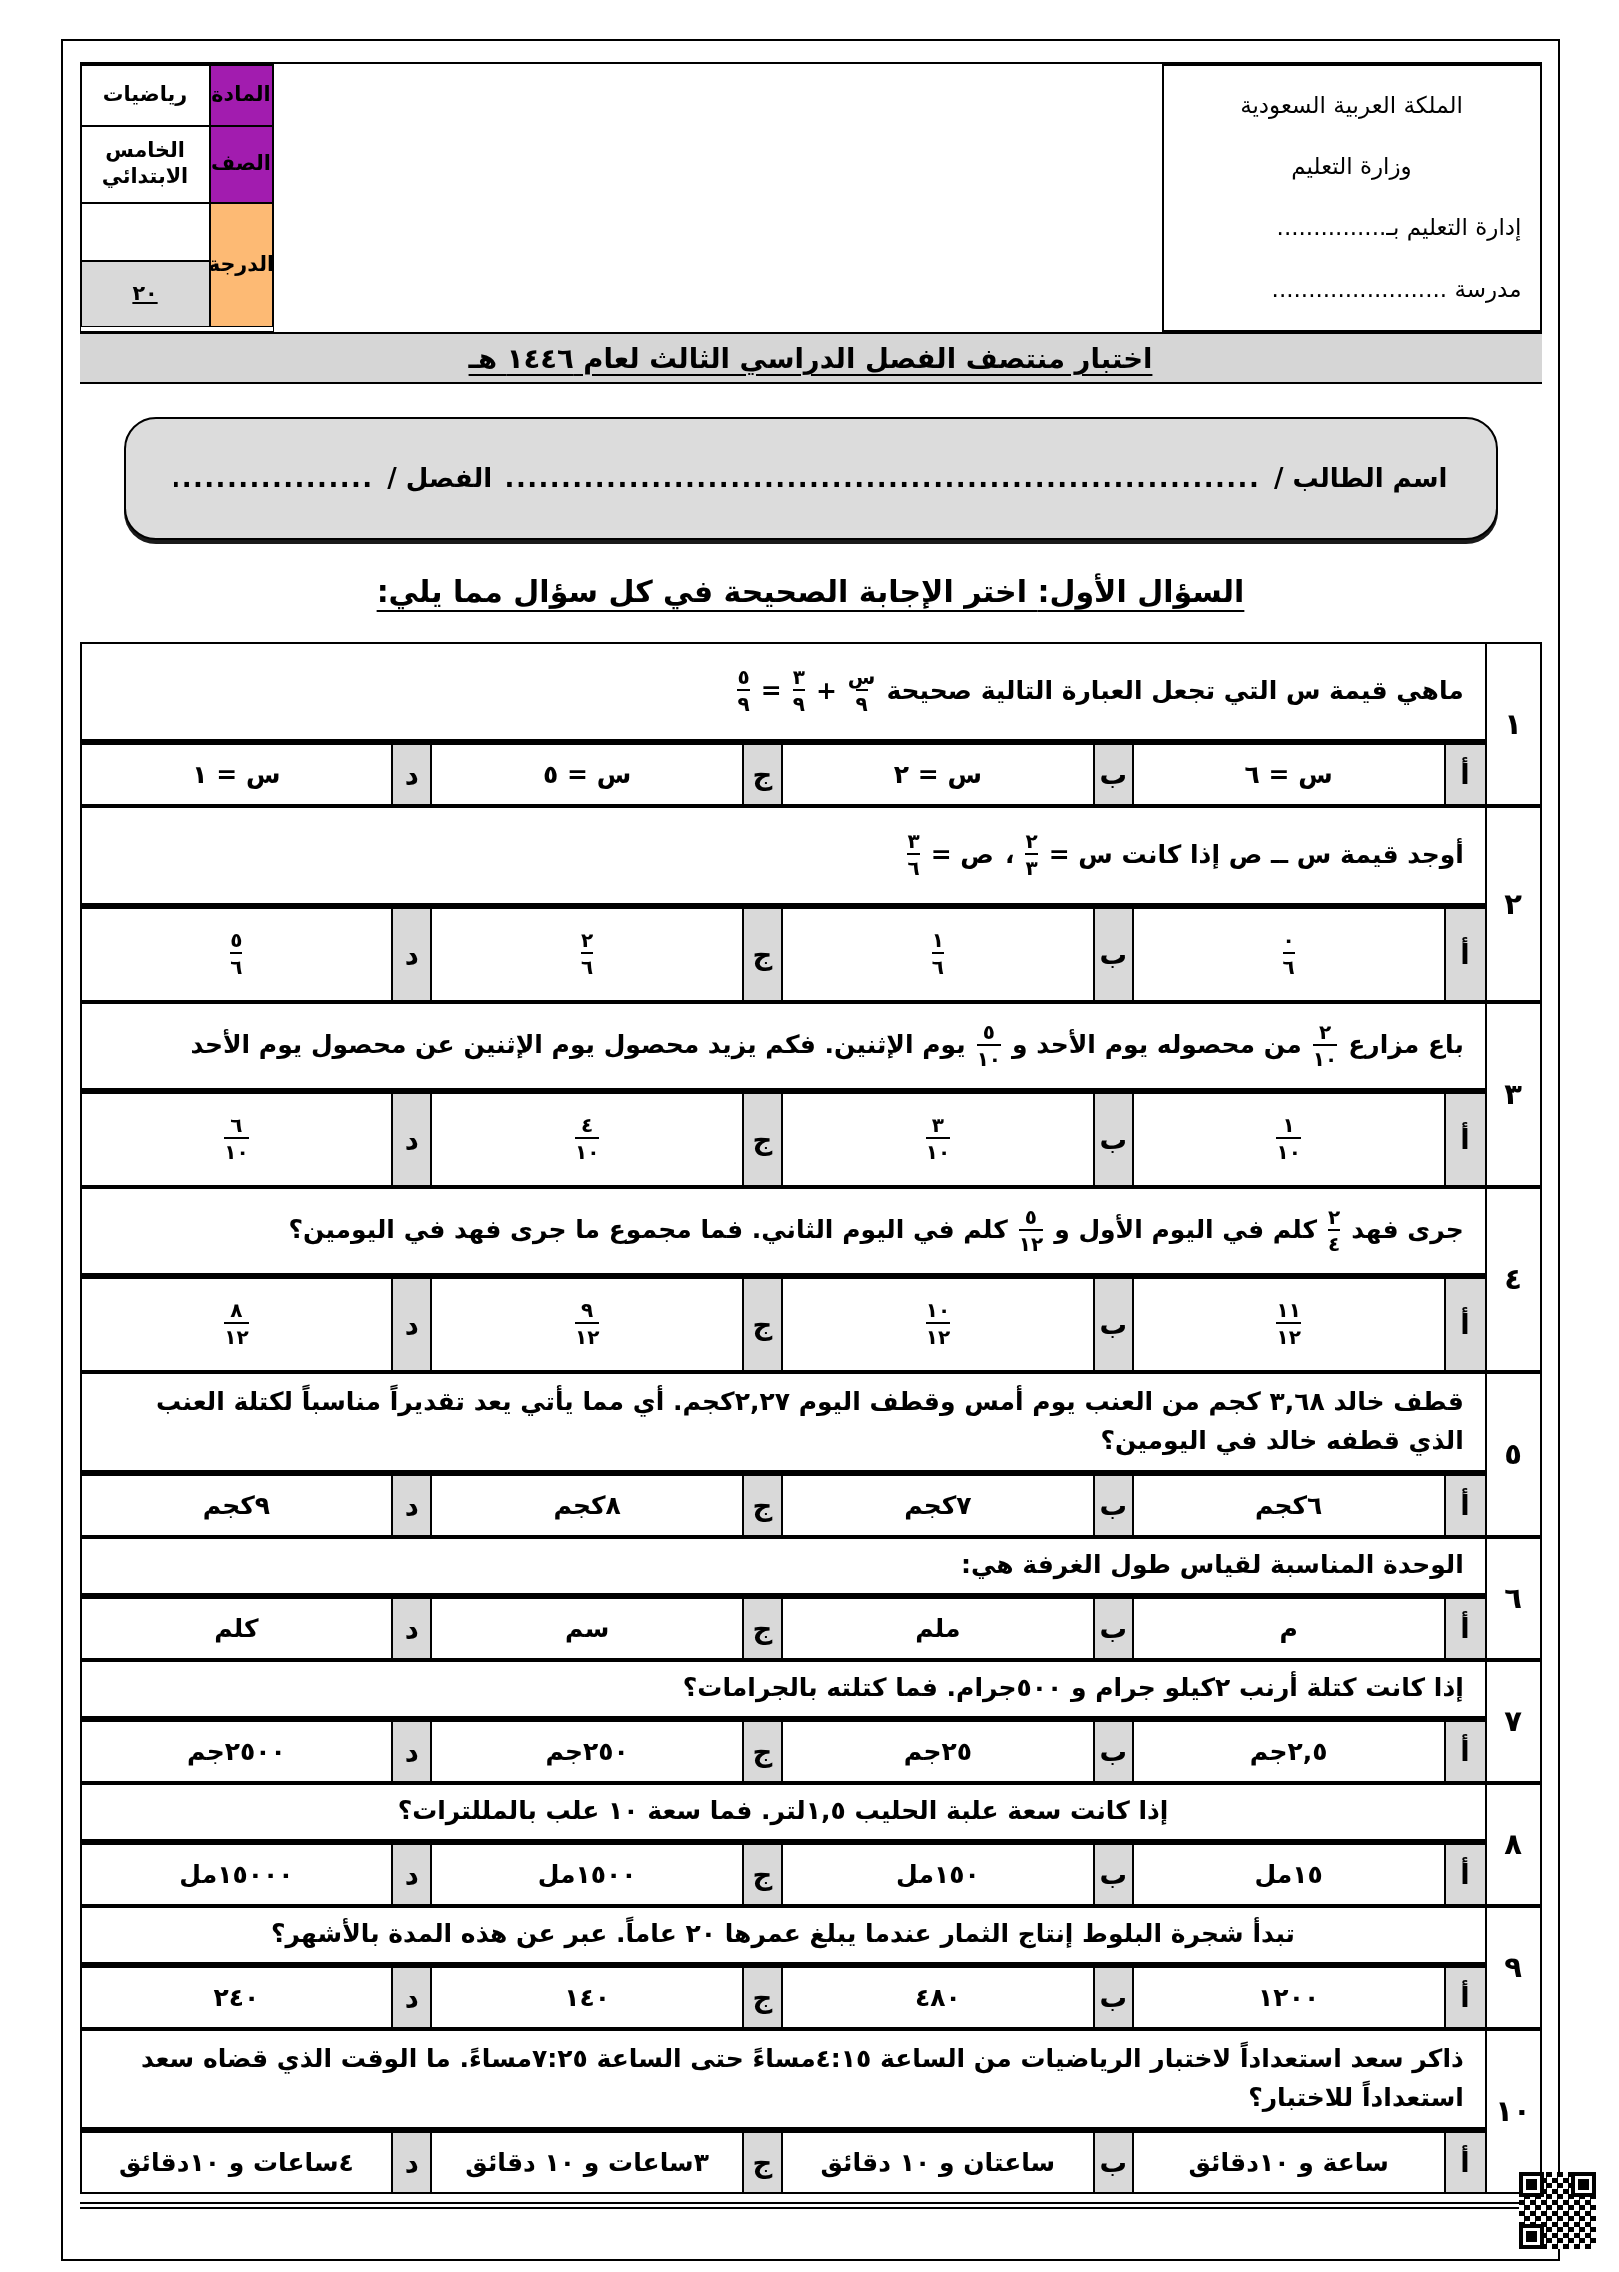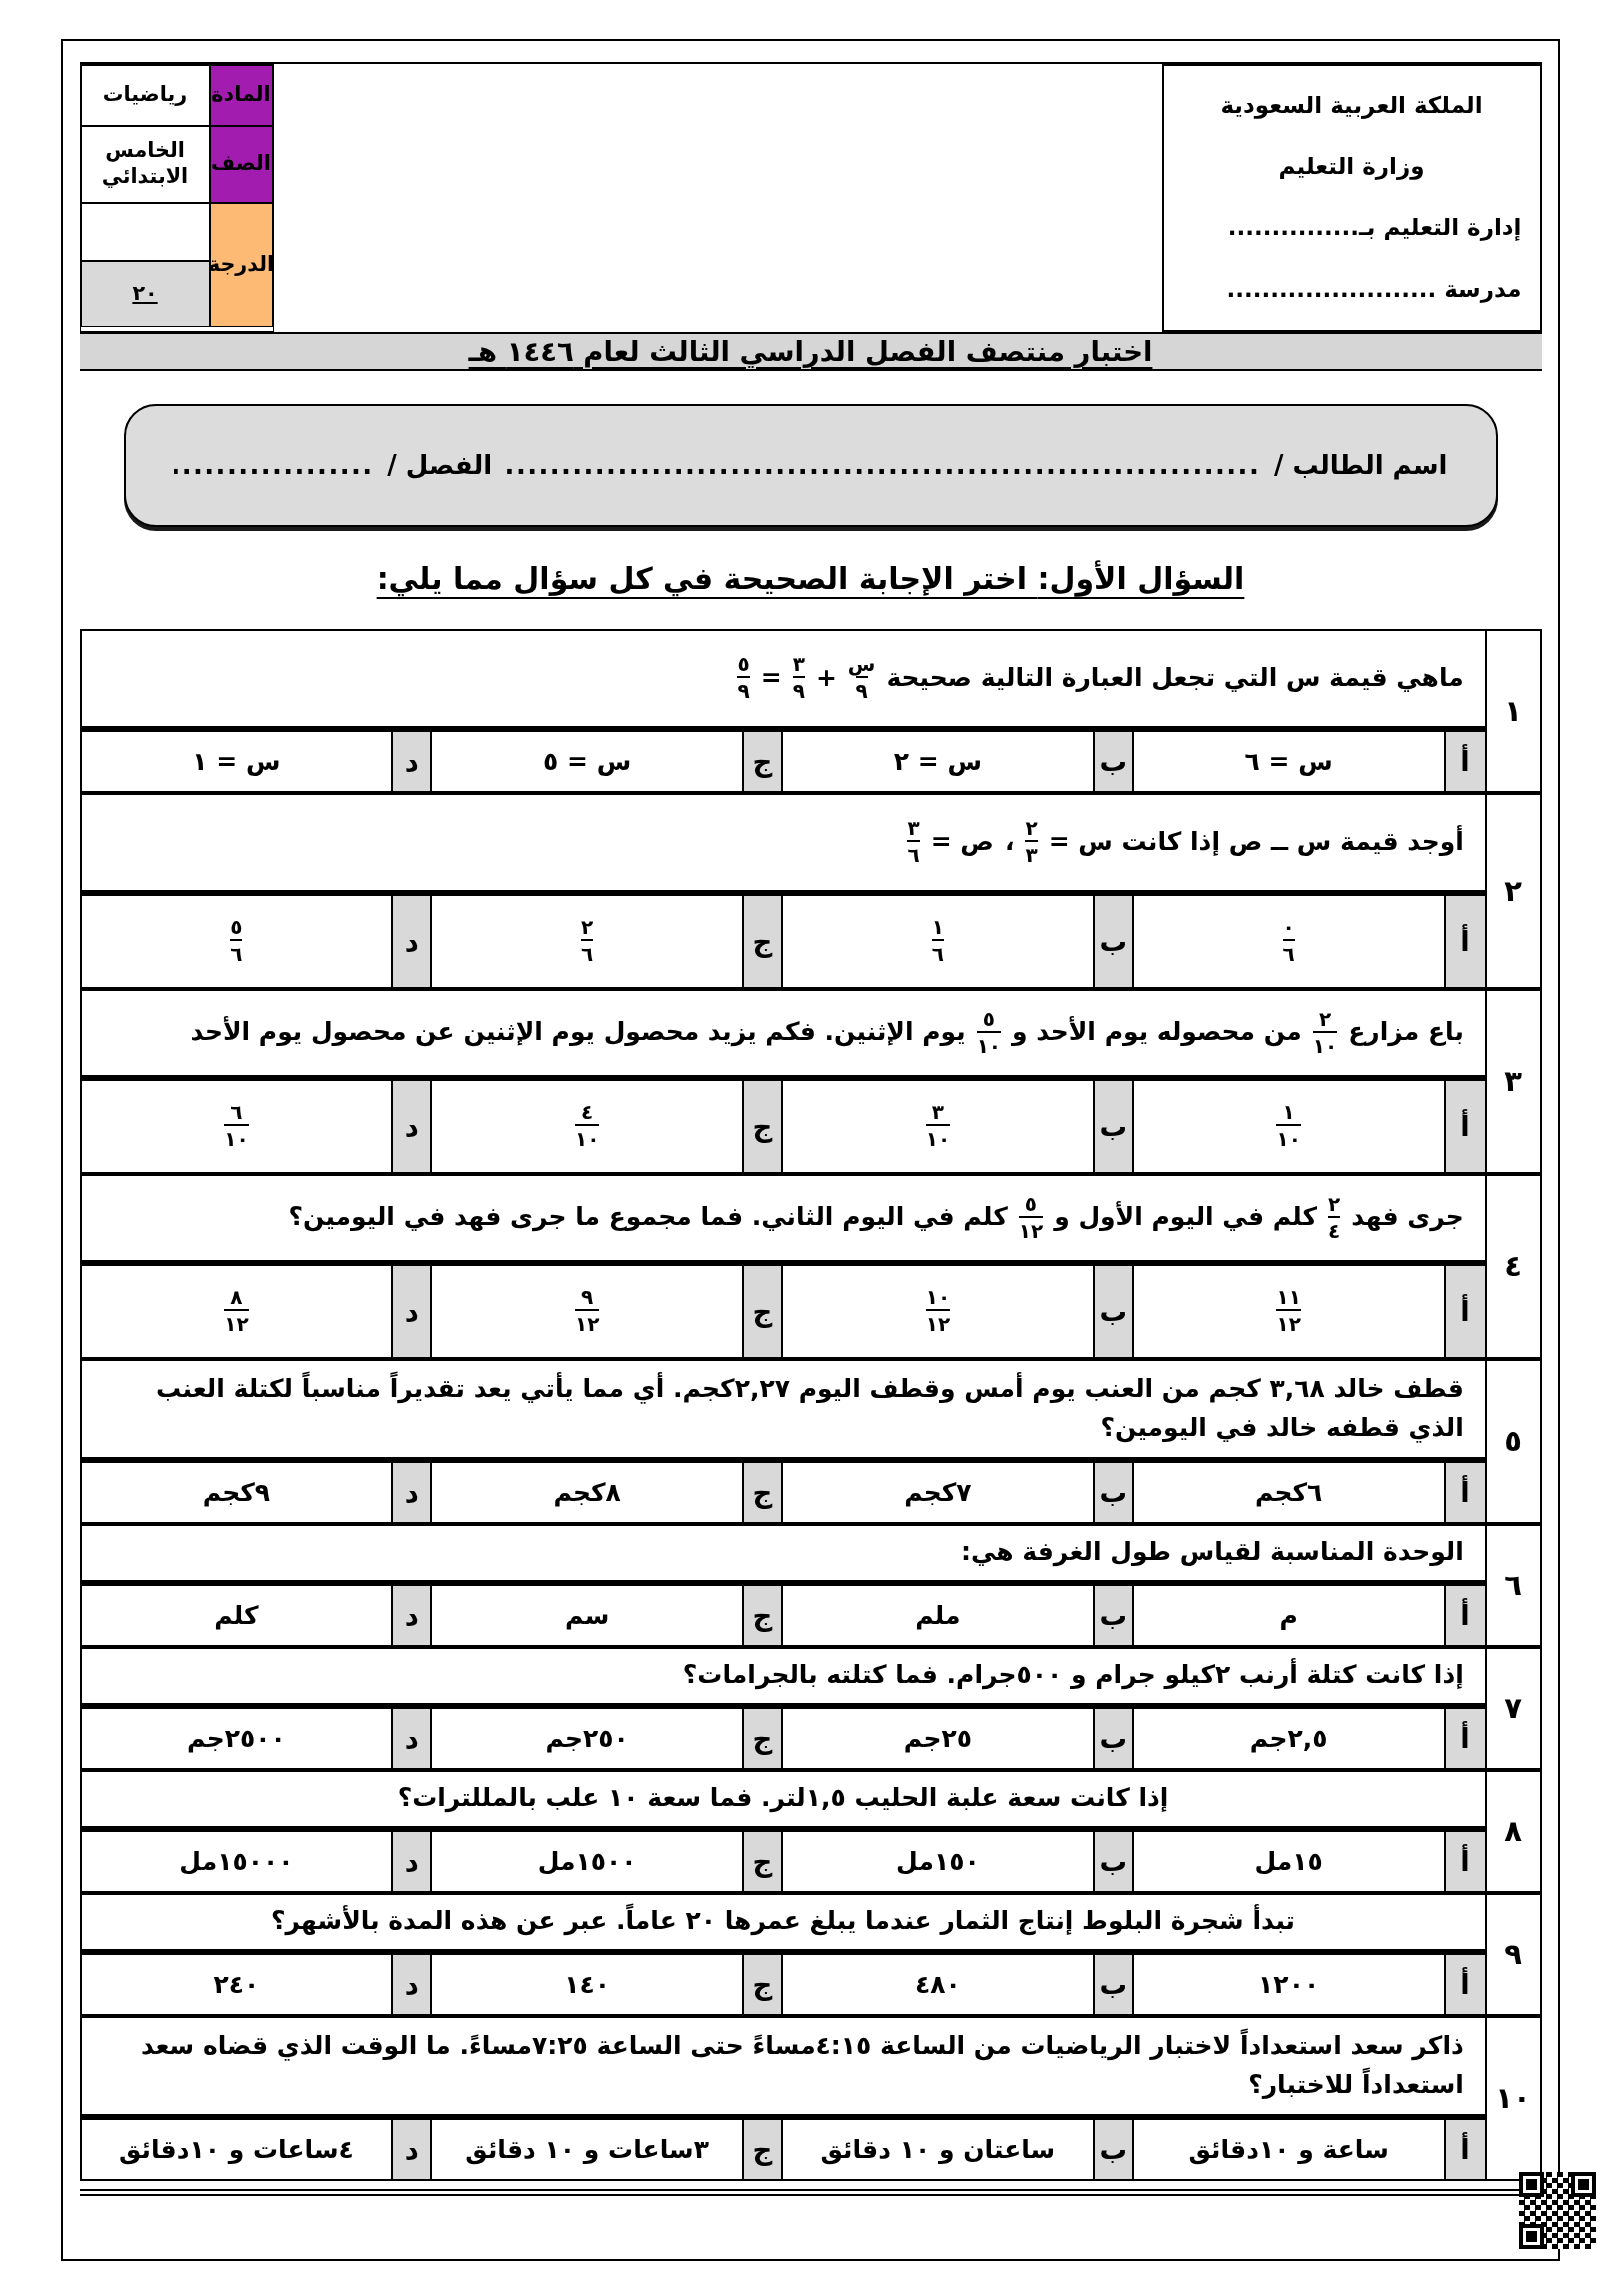--- a/index.html
+++ b/index.html
@@ -13,40 +13,40 @@
     position: absolute; left: 61px; top: 39px;
     width: 1499px; height: 2222px;
     border: 2.1px solid #000;
     padding: 20.7px 16.5px 0;
   }
   
   .header { display: flex; height: 270px; border-top: 2.1px solid #000; }
   .ministry {
     width: 380px; border: 2.1px solid #000;
     display: flex; flex-direction: column; justify-content: space-around;
-    padding: 9.6px 18px; font-size: 23px; font-weight: bold; line-height: 1.3;
+    padding: 9.6px 18px; font-size: 23px; font-weight: normal; line-height: 1.3;
   }
   .ministry .c { text-align: center; }
   .ministry .r { text-align: right; }
   .header-mid { flex: 1; }
   .info-grid {
     width: 194px; border: 1.4px solid #000;
     display: grid; grid-template-columns: 63px 1fr;
     grid-template-rows: 61px 77px 58px 66px;
   }
   .info-grid > div {
     border: 1.4px solid #000; display: flex; align-items: center; justify-content: center;
     font-weight: bold; font-size: 20.7px; text-align: center; line-height: 1.25; padding: 1.4px;
   }
   .info-grid .lbl { background: #a21caf; }
   .grade-lbl { grid-row: 3 / 5; grid-column: 1; background: #fdba74; }
   .grade-val { background: #d9d9d9; font-size: 27.5px; text-decoration: underline; }
   
   .title-bar {
-    height: 39px; background: #d6d6d6;
+    height: 52px; background: #d6d6d6;
     border-top: 2.8px solid #000; border-bottom: 2.8px solid #000;
     display: flex; align-items: center; justify-content: center;
     font-size: 27.5px; font-weight: bold;
   }
   .title-bar span { text-decoration: underline; text-decoration-thickness: 2.1px; text-underline-offset: 6.2px; }
   
   .name-box {
     margin: 33px 44px 0; height: 123px;
     background: #dcdcdc; border: 2.8px solid #000; border-radius: 32px;
     box-shadow: 0 4.1px 0 #1a1a1a;

